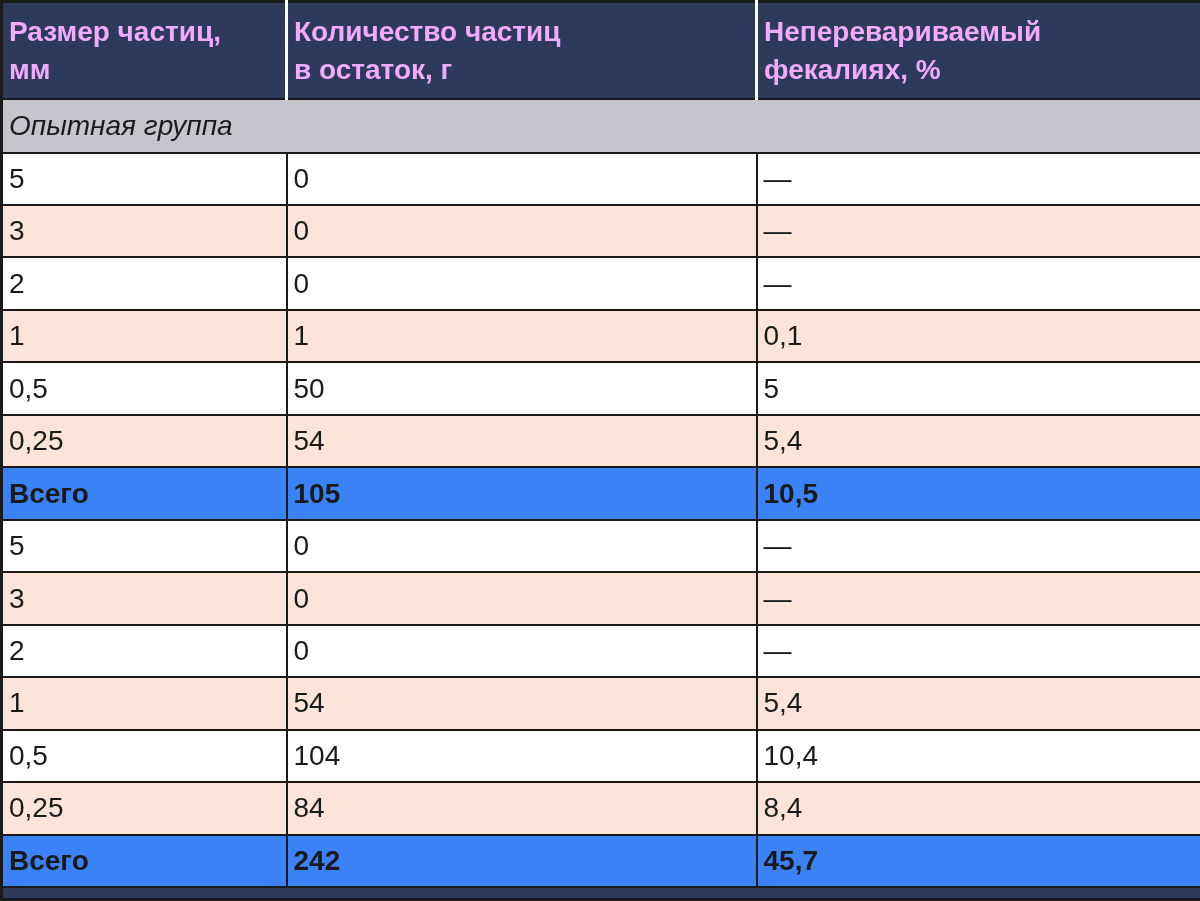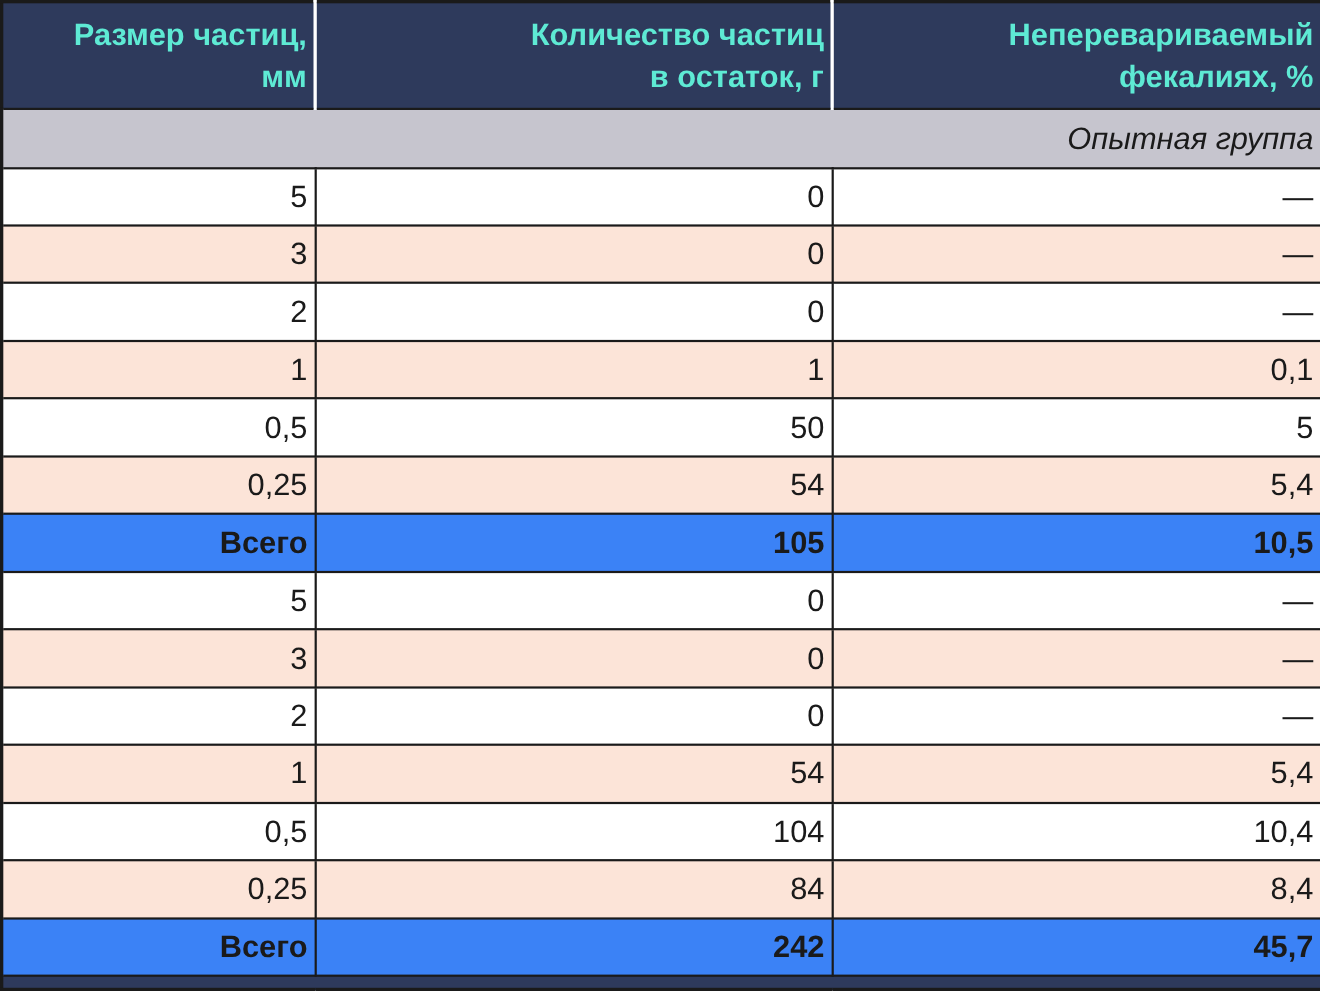--- a/index.html
+++ b/index.html
@@ -15,37 +15,37 @@
     border-collapse: collapse;
     table-layout: fixed;
     border: 3px solid #1a1a1a;
   }
   col.c1 { width: 285px; }
   col.c2 { width: 470px; }
   col.c3 { width: 445px; }
 
   thead th {
     background: #2e3a5c;
-    color: #5eead4;
+    color: #f0abfc;
     font-weight: bold;
     font-size: 28px;
     line-height: 1.35;
     height: 95px;
-    text-align: right;
+    text-align: left;
     vertical-align: middle;
     border-bottom: 2px solid #1a1a1a;
     border-left: 3px solid #ffffff;
     padding: 0 6px;
   }
   thead th:first-child { border-left: none; }
   thead th .hdr { white-space: pre-line; display: block; }
 
   tbody td {
     border: 2px solid #1a1a1a;
-    text-align: right;
+    text-align: left;
     vertical-align: middle;
     font-size: 28px;
     height: 47px;
     padding: 0 6px;
   }
   tr.section td {
     background: #c6c5ce;
     font-style: italic;
     font-size: 28px;
     height: 48px;

